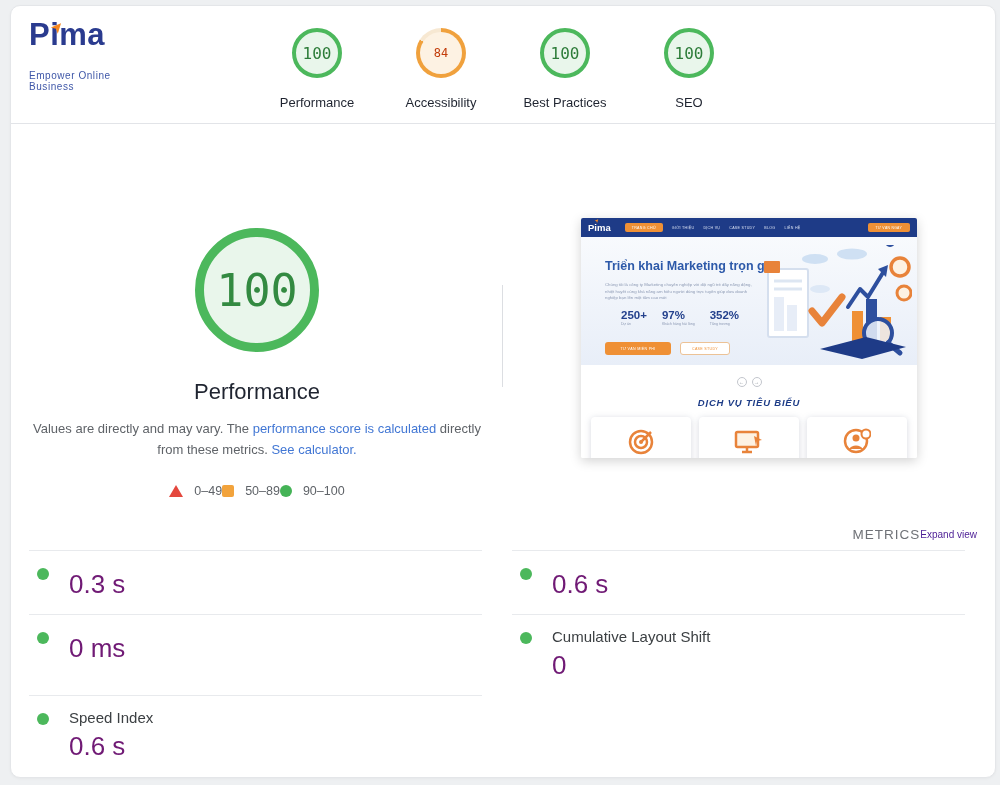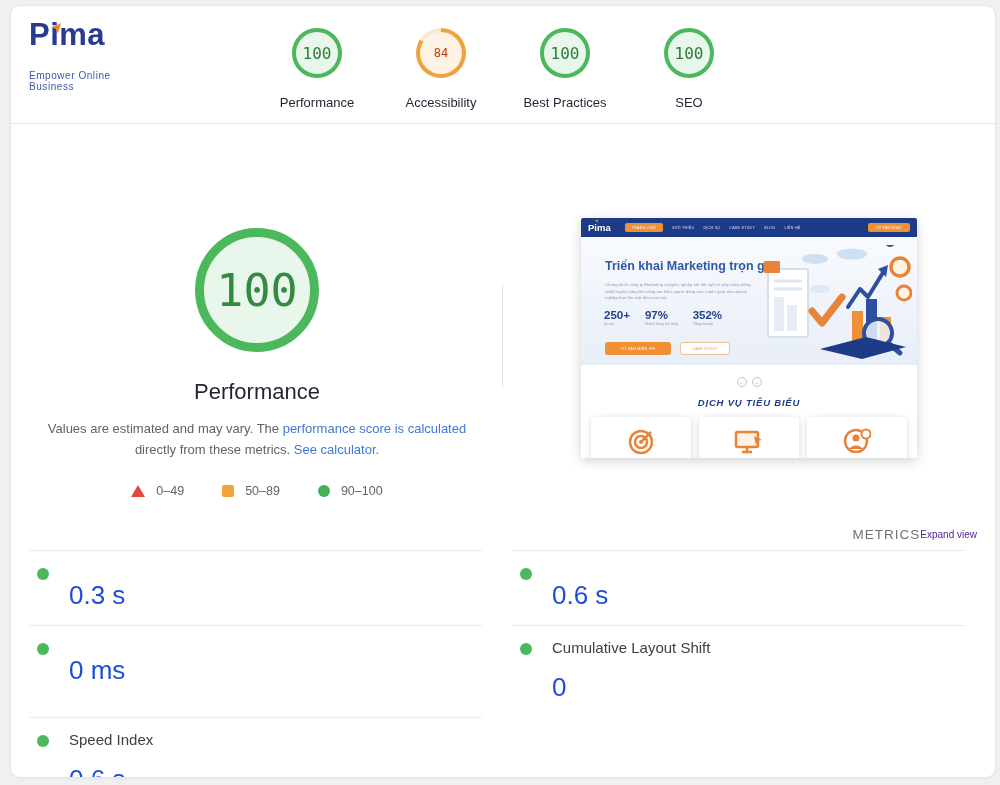--- a/index.html
+++ b/index.html
@@ -31,42 +31,42 @@
   .main { position:relative; height:392px; display:flex; }
   .col-left { width:492px; display:flex; flex-direction:column; align-items:center; }
   .vdiv { position:absolute; left:491px; top:161px; width:1px; height:102px; background:#dcdee2; }
 
   .gauge-big { margin-top:104px; width:124px; height:124px; border-radius:50%;
                border:9px solid #4cb85c; background:#e9f6eb; display:grid; place-items:center; }
   .gauge-big .num { font-family:"DejaVu Sans Mono", monospace; font-size:45px; color:#338a41; }
   .sum-title { margin-top:27px; font-size:22px; color:#1f2430; }
   .sum-desc { margin-top:13px; width:448px; font-size:13px; line-height:21px; color:#5f6368; text-align:center; }
   .sum-desc a { color:#4277d4; text-decoration:none; cursor:pointer; }
-  .legend { margin-top:24px; display:flex; align-items:center; gap:38px; font-size:12.5px; color:#5f6368;text-align:center; }
+  .legend { margin-top:24px; display:flex; align-items:center; font-size:12.5px; color:#5f6368;text-align:center; }
   .leg { display:flex; align-items:center; gap:11px; }
   .sh-tri { width:0; height:0; border-left:7px solid transparent; border-right:7px solid transparent; border-bottom:12px solid #e4473d; }
   .sh-sq { width:12px; height:12px; background:#f2a33c; border-radius:2px; }
   .sh-dot { width:12px; height:12px; border-radius:50%; background:#44b356; }
 
   
   .col-right { flex:1; display:flex; justify-content:center; }
   .thumb { margin-top:94px; width:336px; height:240px; background:#fff; border-radius:2px;
            box-shadow:0 3px 12px rgba(0,0,0,0.18); overflow:hidden; position:relative; }
   .t-nav { height:19px; background:#1e3b87; display:flex; align-items:center; padding:0 7px; }
   .t-logo { color:#fff; font-weight:bold; font-size:9.5px; position:relative; margin-right:14px; }
   .t-logo .t-arrow { position:absolute; left:7px; top:-4px; font-size:4.5px; color:#f6871f; transform:rotate(-48deg); }
   .t-active { background:#ef9035; color:#fff; font-size:3.6px; border-radius:2px; padding:2.5px 7px; letter-spacing:0.3px; }
   .t-links { display:flex; gap:9px; margin-left:9px; }
   .t-link { color:#d9e1f3; font-size:3.6px; letter-spacing:0.3px; }
   .t-cta { margin-left:auto; background:#ef9035; color:#fff; font-size:3.4px; border-radius:2px; padding:2.5px 8px; letter-spacing:0.3px; }
 
   .t-hero { position:relative; height:128px; background:linear-gradient(180deg,#f8fafd 0%,#e8eef8 100%); }
   .t-h1 { position:absolute; left:24px; top:22px; font-size:12.5px; font-weight:bold; color:#2d59a9; }
   .t-p { position:absolute; left:24px; top:45px; width:155px; font-size:4.3px; line-height:6.6px; color:#8d9ab4; }
-  .t-stats { position:absolute; left:23px; top:72px; display:flex; gap:15px; }
+  .t-stats { position:absolute; left:40px; top:72px; display:flex; gap:15px; }
   .t-stat { display:flex; flex-direction:column; }
   .t-sv { font-size:11.5px; font-weight:bold; color:#24418d; }
   .t-sl { font-size:3.6px; color:#8d9ab4; margin-top:1px; }
   .t-btns { position:absolute; left:24px; top:105px; display:flex; gap:9px; }
   .t-b1 { width:66px; height:13px; background:#ef9035; border-radius:3px; color:#fff; font-size:3.6px;
           display:flex; align-items:center; justify-content:center; letter-spacing:0.3px; }
   .t-b2 { width:50px; height:13px; border:1px solid #ecc296; border-radius:3px; color:#ef9035; font-size:3.6px;
           background:#fff; display:flex; align-items:center; justify-content:center; letter-spacing:0.3px; }
   .t-illu { position:absolute; right:5px; top:8px; }
 
@@ -81,21 +81,21 @@
             display:flex; justify-content:center; padding-top:11px; }
 
   
   .met-hdr { display:flex; justify-content:flex-end; align-items:center; padding:8px 18px 0 18px; height:28px; }
   .met-cap { font-size:13.5px; color:#6f7277; letter-spacing:1px; }
   .met-expand { font-size:10px; color:#4c1d95; cursor:pointer; }
   .met-grid { display:grid; grid-template-columns:1fr 1fr; column-gap:30px; margin:6px 30px 0 18px; }
   .metric { border-top:1px solid #e8eaed; position:relative; padding:13px 0 14px 40px; }
   .metric .mdot { position:absolute; left:8px; top:17px; width:12px; height:12px; border-radius:50%; background:#4cb85c; }
   .metric .mlabel { font-size:15px; color:#3c4043; }
-  .metric .mvalue { font-size:26px; color:#1d4ed8; margin-top:16px; }
+  .metric .mvalue { font-size:26px; color:#701a75; margin-top:5px; }
   .c1 { grid-column:1; } .c2 { grid-column:2; }
 </style>
 </head>
 <body>
 
 <div class="card">
 
   <div class="hdr">
     <div class="logo">
       <div class="logo-word">
@@ -136,21 +136,21 @@
   </div>
 
   <div class="main">
     <div class="vdiv"></div>
 
     <div class="col-left">
       <div class="gauge-big">
         <span class="num">100</span>
       </div>
       <div class="sum-title">Performance</div>
-      <div class="sum-desc"><span>Values are estimated and may vary. The </span><a>performance score is calculated</a><span> directly from these metrics. </span><a>See calculator.</a></div>
+      <div class="sum-desc"><span>Values are directly and may vary. The </span><a>performance score is calculated</a><span> directly from these metrics. </span><a>See calculator.</a></div>
       <div class="legend">
         <div class="leg">
           <span class="sh-tri"></span>
           <span>0–49</span>
         </div>
         <div class="leg">
           <span class="sh-sq"></span>
           <span>50–89</span>
         </div>
         <div class="leg">

